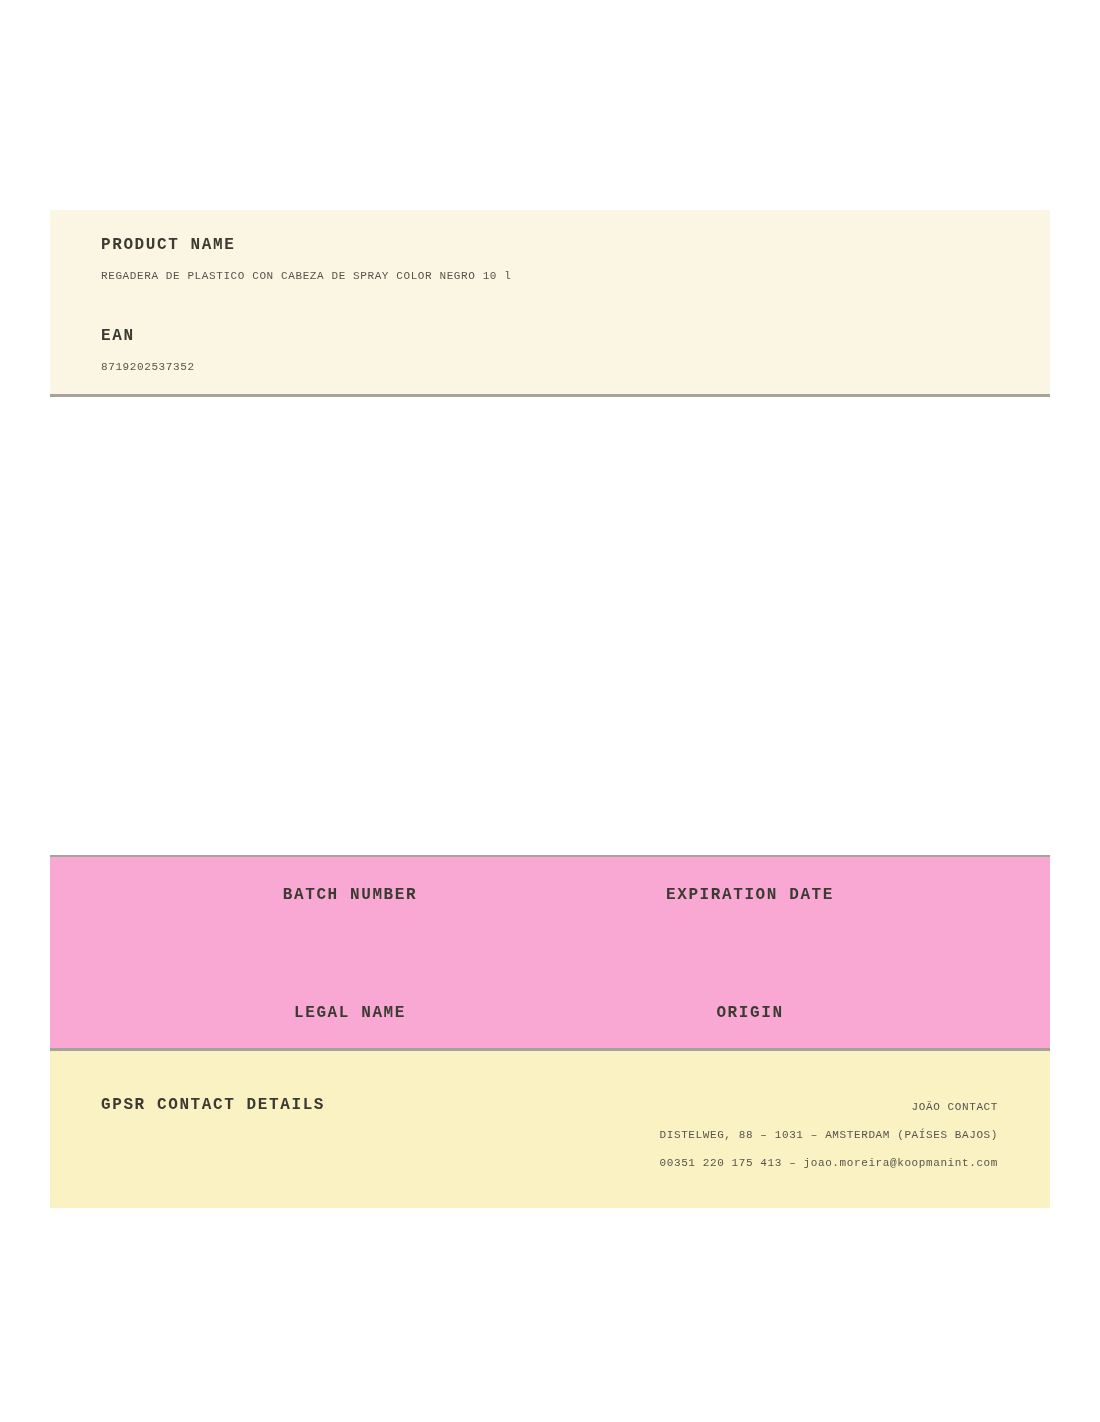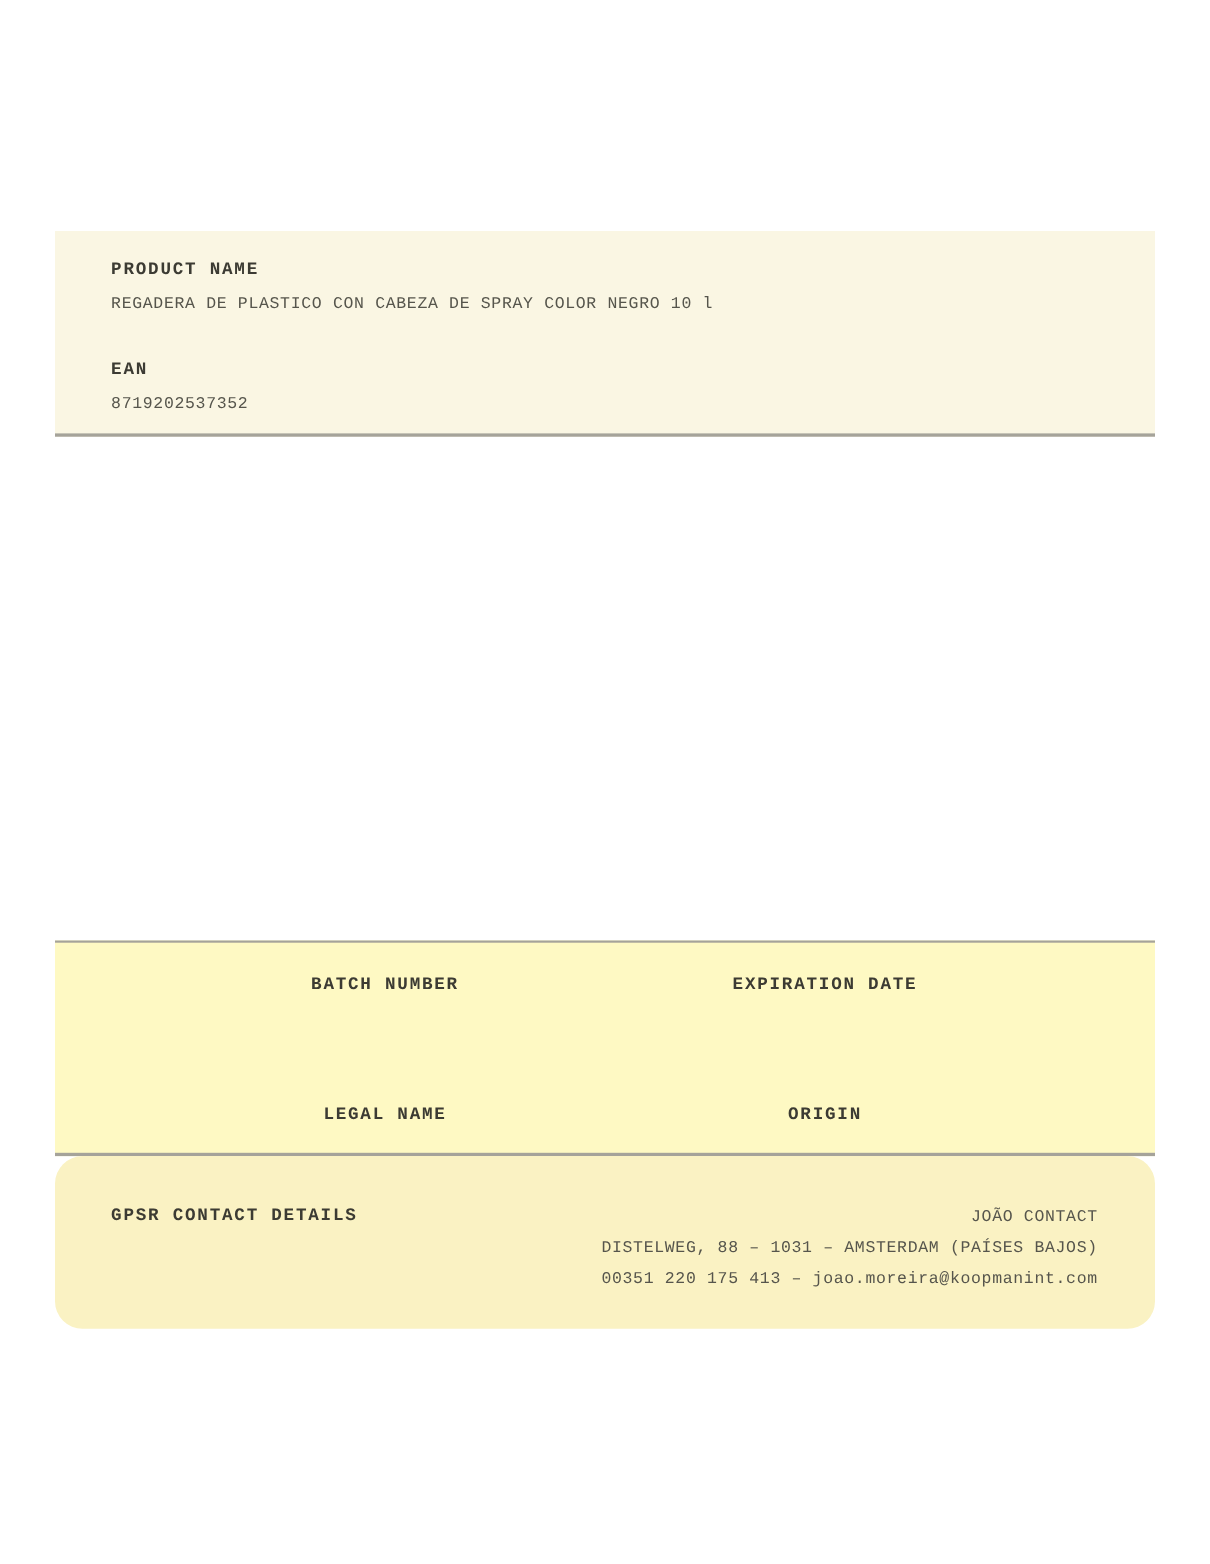--- a/index.html
+++ b/index.html
@@ -14,21 +14,21 @@
   .panel { position: absolute; left: 50px; width: 1000px; }
 
   .lbl {
     font-size: 16px;
     font-weight: bold;
     color: #3c3b33;
     letter-spacing: 1.6px;
     line-height: 17px;
   }
   .val {
-    font-size: 15px;
+    font-size: 11px;
     color: #56554c;
     letter-spacing: 0.6px;
     line-height: 17px;
     min-height: 17px;
   }
 
   
   .panel-product {
     top: 210px;
     height: 187px;
@@ -36,21 +36,21 @@
     border-bottom: 3px solid #a5a39a;
     padding: 27px 50px 0 51px;
   }
   .panel-product .lbl { margin-bottom: 14px; }
   .panel-product .val-product { margin-bottom: 43px; }
 
   
   .panel-batch {
     top: 855px;
     height: 196px;
-    background: #fef9c3;
+    background: #f9a8d4;
     border-top: 2px solid #a5a39a;
     border-bottom: 3px solid #a5a39a;
     padding: 30px 100px 0;
   }
   .batch-grid {
     display: grid;
     grid-template-columns: 1fr 1fr;
     text-align: center;
   }
   .batch-grid .lbl { margin-bottom: 12px; }
@@ -58,21 +58,20 @@
 
   
   .panel-gpsr {
     top: 1051px;
     height: 157px;
     background: #faf2c3;
     padding: 42px 52px 0 51px;
     display: flex;
     justify-content: space-between;
     align-items: flex-start;
-    border-radius: 25px;
   }
   .panel-gpsr .lbl { margin-top: 4px; }
   .gpsr-lines { text-align: right; }
   .gpsr-lines .val { line-height: 28px; min-height: 28px; }
 </style>
 </head>
 <body>
 
 <div class="panel panel-product">
   <div class="lbl">PRODUCT NAME</div>

